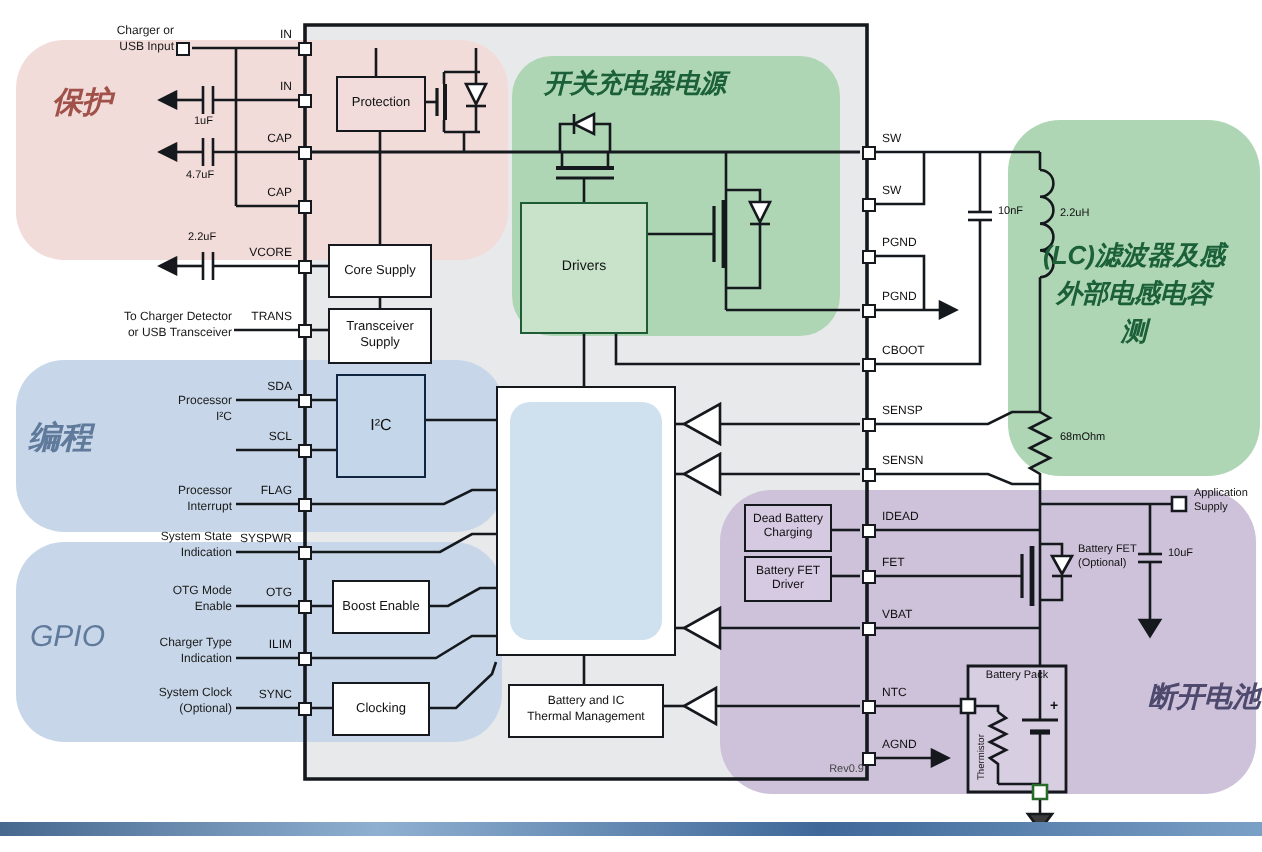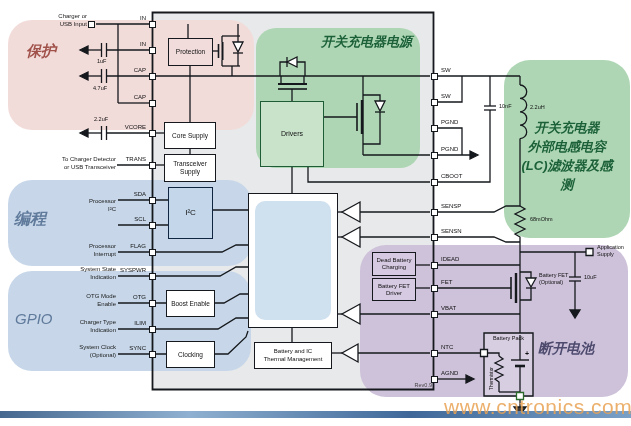--- a/index.html
+++ b/index.html
@@ -362,28 +362,26 @@
   <div class="val" style="left:539px;top:272px;line-height:7px;">
     <div>Battery FET</div>
     <div>(Optional)</div>
     </div>
   <span class="val" style="left:484px;top:335px;width:49px;text-align:center;z-index:6;">Battery Pack</span>
   <span class="val vert" style="left:489px;top:390px;font-size:4.8px;">Thermistor</span>
   <span class="val" style="left:525px;top:350px;font-size:7px;font-weight:bold;">+</span>
   <span class="val" style="left:404px;top:382px;width:28px;text-align:right;color:#444;">Rev0.9</span>
 
   <span class="rtitle" style="left:26px;top:42px;font-size:15px;color:#a0524a;">保护</span>
-  <span class="rtitle" style="left:272px;top:33px;width:140px;text-align:right;font-size:13px;color:#1b6038;">开关充电器电源</span>
+  <span class="rtitle" style="left:272px;top:33px;width:140px;text-align:left;font-size:13px;color:#1b6038;">开关充电器电源</span>
   <div class="grntxt" style="left:506px;top:118px;width:122px;font-size:13px;line-height:19px;">
-    <div>开关充电器</div>
+    <div>(LC)滤波器及感</div>
     <div>外部电感电容</div>
-    <div>(LC)滤波器及感</div>
     <div>测</div>
     </div>
   <span class="rtitle" style="left:14px;top:209px;font-size:16px;color:#607a9b;">编程</span>
   <span class="rtitle" style="left:15px;top:310px;font-size:15px;color:#607a9b;font-weight:normal;">GPIO</span>
-  <div class="rtitle" style="left:538px;top:339px;width:92px;text-align:left;font-size:14px;line-height:19px;color:#4d4a6e;font-style:italic;">
+  <div class="rtitle" style="left:538px;top:339px;width:92px;text-align:right;font-size:14px;line-height:19px;color:#4d4a6e;font-style:italic;">
     <div>断开电池</div>
     </div>
 
-  <span class="wm" style="left:444px;top:395px;">www.cntronics.com</span>
   <div class="bbar"></div>
 </div>
 
 </body></html>

